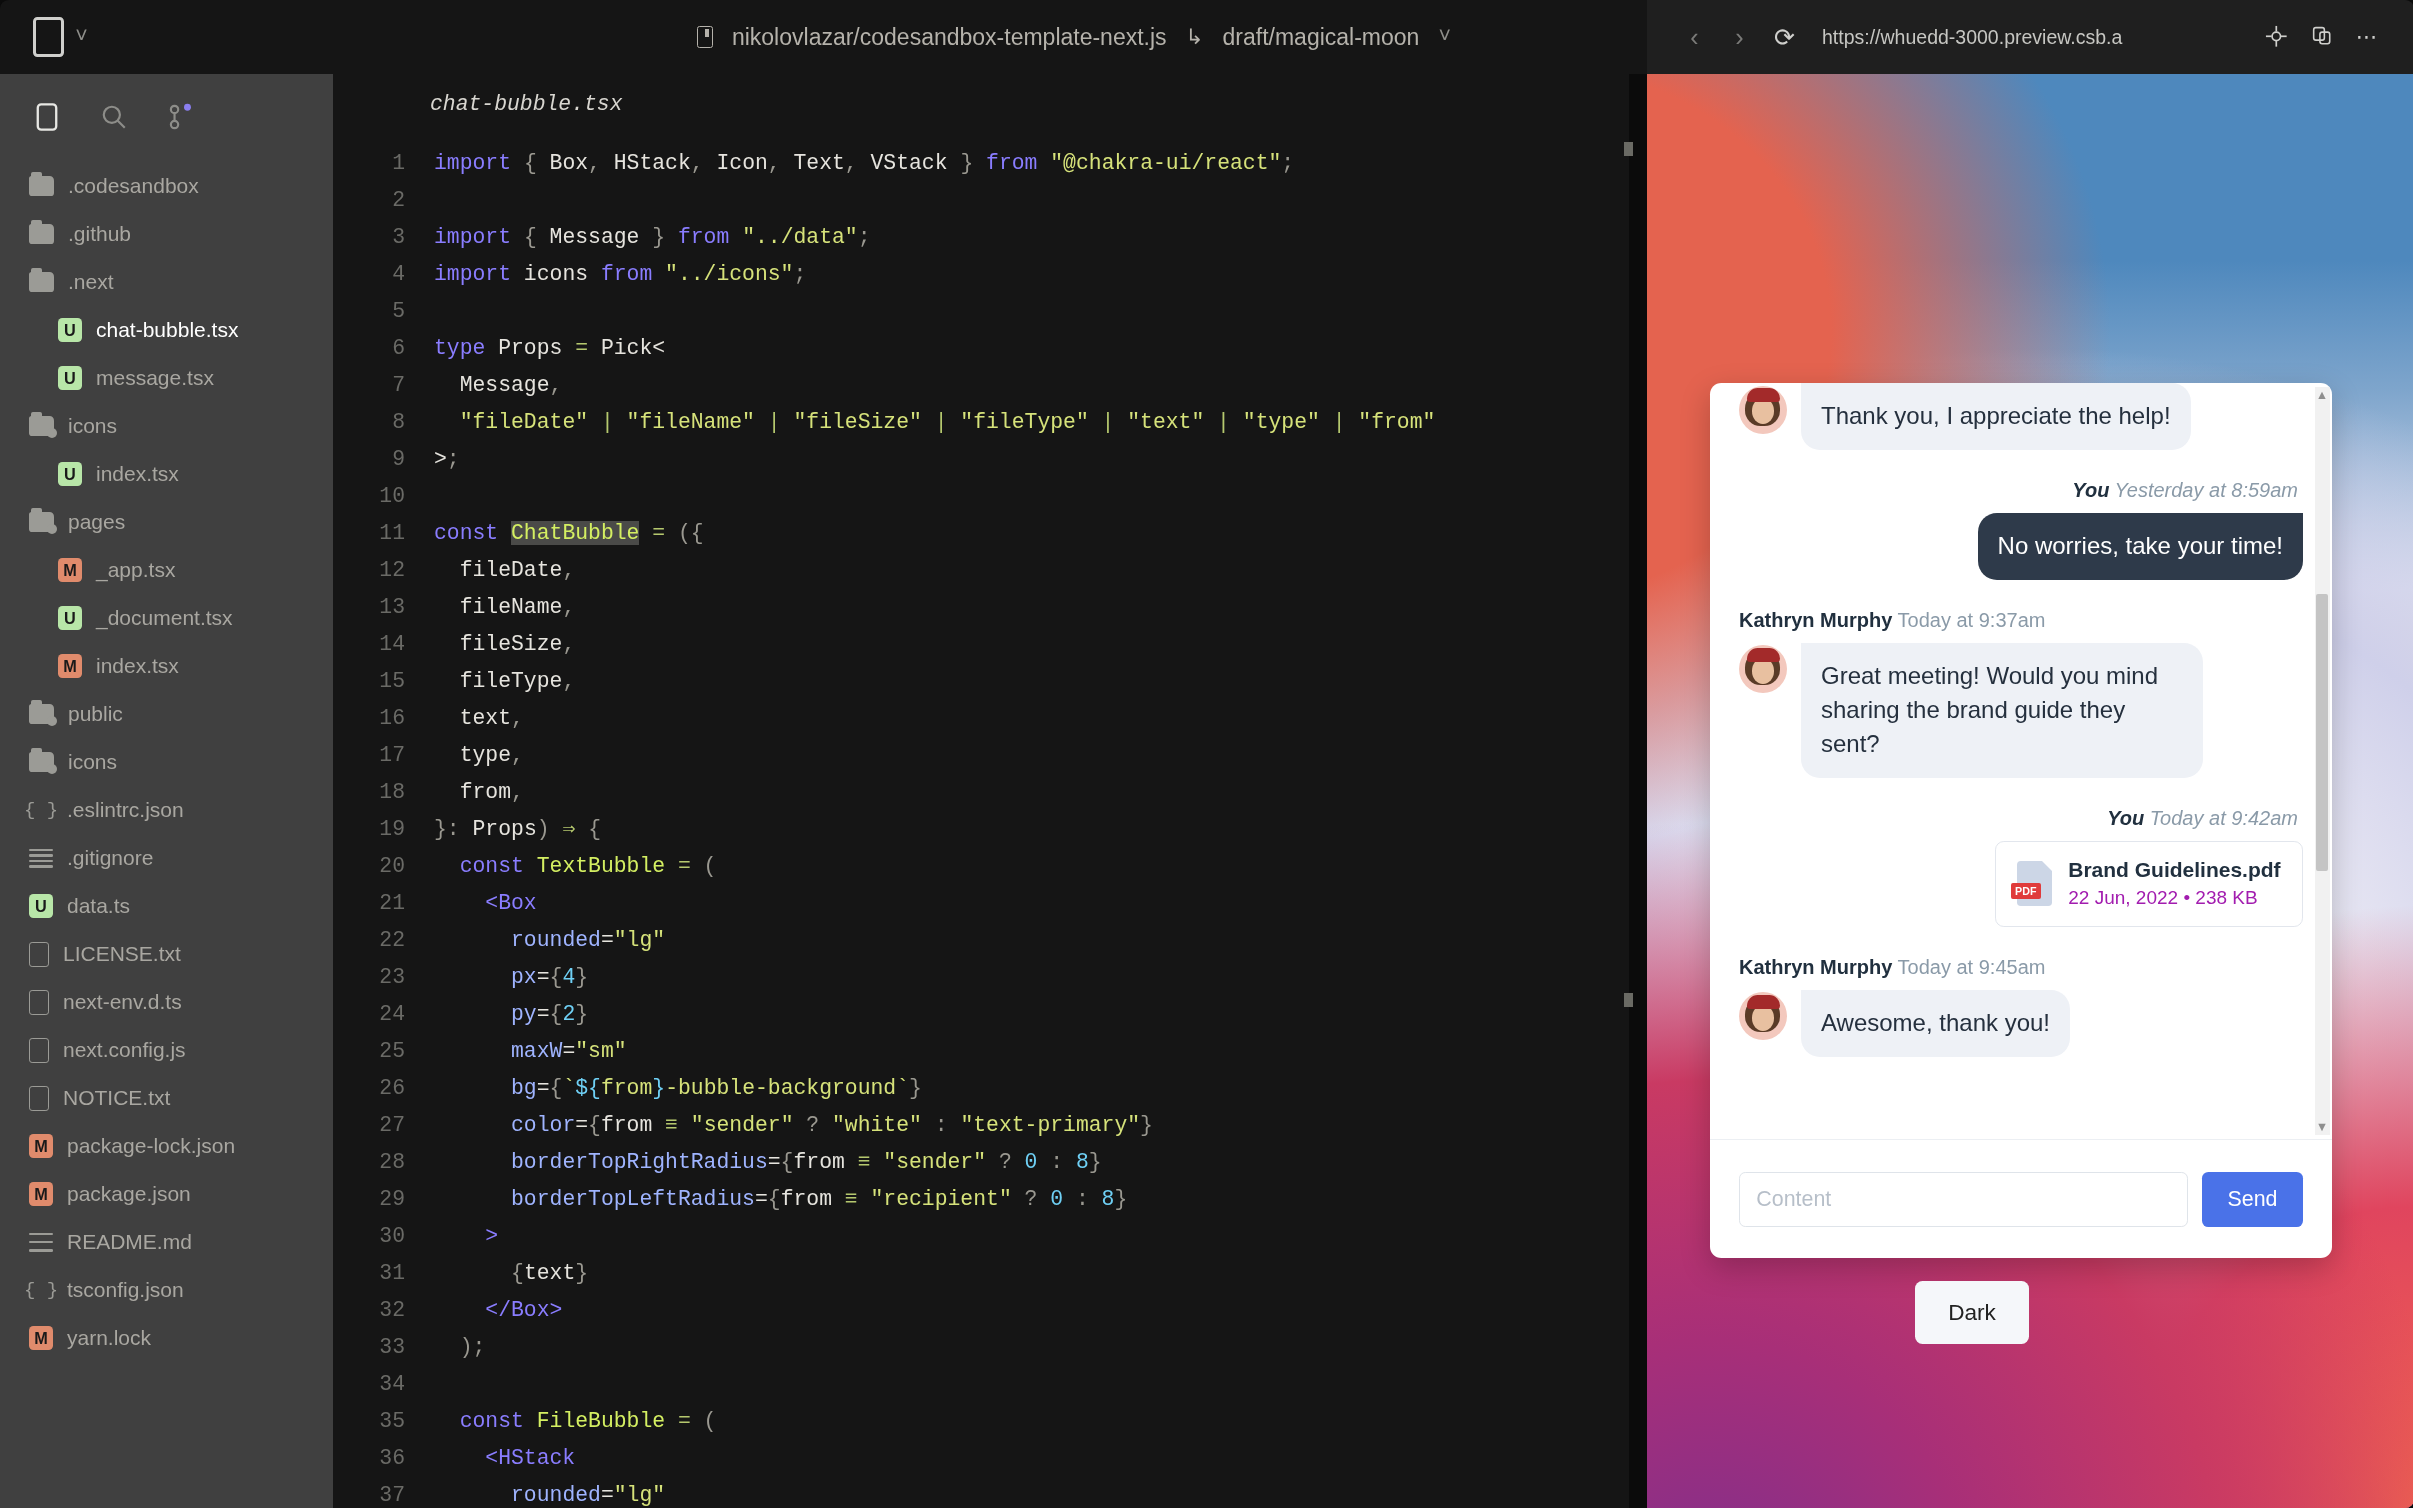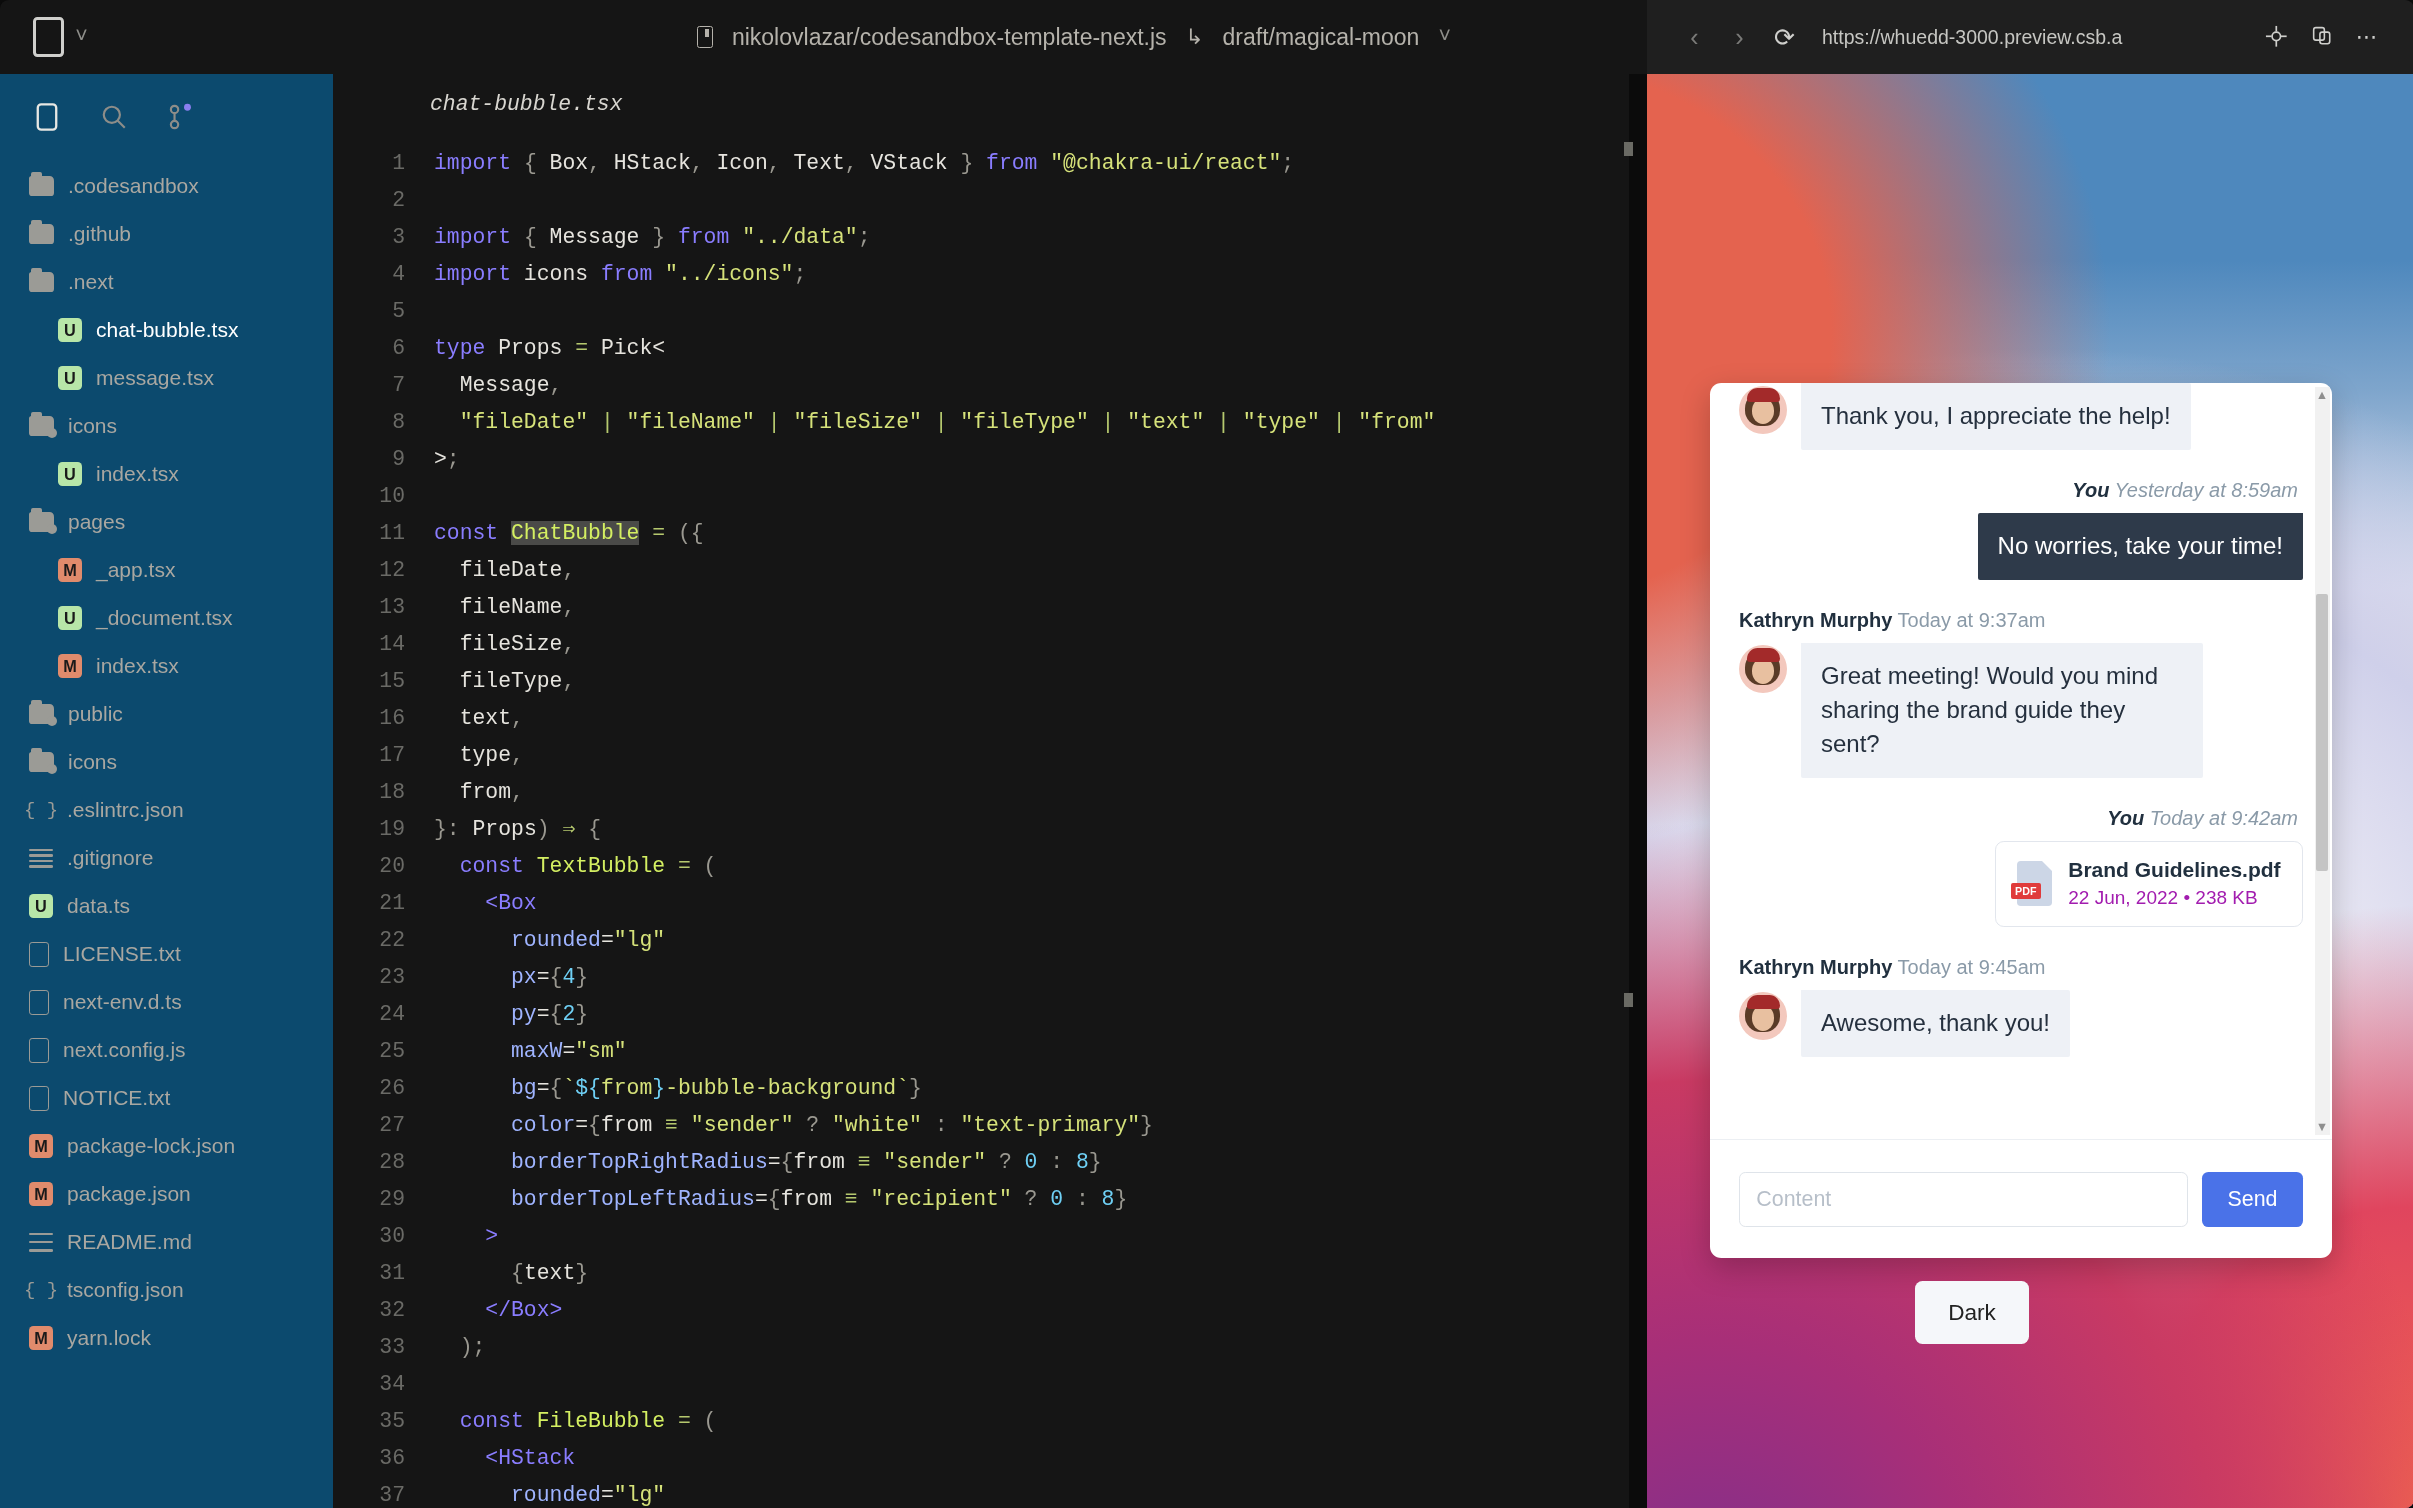--- a/index.html
+++ b/index.html
@@ -34,21 +34,21 @@
             background:radial-gradient(circle at 50% 38%, #e8c49c 0 26%, #5b4231 27% 40%, #3a2a20 41% 52%, #d9d4cc 53% 100%);
             margin-right:40px; position:relative; overflow:hidden; }
   .avatar:before{content:'';position:absolute;left:8.8px;top:19px;width:26.4px;height:7.5px;
                  border-top:3.1px solid #1a1a1a;border-radius:1.3px;}
   .vsc { display:flex; align-items:center; gap:11.3px; color:#6c6c68; font-size:22px; margin-right:38px; }
   .vsc-ic { width:20px; height:24px; }
   .share { color:#cdcdc8; font-size:22px; margin-right:38px; }
   .branch-btn { color:#cdcdc8; font-size:22px; display:flex; align-items:center; gap:10px; }
 
   
-  .sidebar { position:absolute; left:0; top:74px; width:333px; height:1434px; background:#0c4a6e; }
+  .sidebar { position:absolute; left:0; top:74px; width:333px; height:1434px; background:#404040; }
   .side-icons { display:flex; gap:39px; padding:28px 0 0 33px; align-items:center; }
   .si { width:28px; height:30px; }
   .ftree { padding-top:30px; }
   .frow { display:flex; align-items:center; gap:14px; height:48px; padding-left:29px; color:#a9a7a1;
           font-size:21px; white-space:nowrap; }
   .frow.ind { padding-left:58px; }
   .frow.active { color:#ffffff; }
   .folder { width:25px; height:19.5px; background:#9b9b96; border-radius:2.5px 4.4px 3.1px 3.1px; position:relative; flex:0 0 auto;}
   .folder:before{content:'';position:absolute;left:1.9px;top:-3.8px;width:10.7px;height:5px;background:#9b9b96;border-radius:1.9px 1.9px 0 0;}
   .folder.open:after{content:'';position:absolute;right:-2.5px;bottom:-2.5px;width:10px;height:10px;
@@ -112,21 +112,21 @@
   .meta { font-size:20px; color:#8a9aa8; margin:29px 0 11.3px 0; }
   .meta b { color:#21303f; font-size:20px; }
   .meta.right { text-align:right; padding-right:5px;font-style:italic; }
   .row { display:flex; align-items:flex-start; gap:14px; }
   .row.right { justify-content:flex-end; }
   .ava { width:48px; height:48px; border-radius:50%; flex:0 0 auto; margin-top:2.5px; overflow:hidden;
          background:#f3c8bd; position:relative; }
   .ava .hair{position:absolute;left:6.3px;top:5px;width:35px;height:35px;border-radius:50% 50% 44% 44%;background:#5a3b27;}
   .ava .face{position:absolute;left:12.6px;top:12.6px;width:22.6px;height:26.4px;border-radius:48%;background:#e8c0a0;}
   .ava .hat{position:absolute;left:7.5px;top:2.5px;width:33px;height:14px;border-radius:16.3px 16.3px 5px 5px;background:#a32a2a;}
-  .bub { max-width:402px; padding:16.3px 20px; border-radius:2px; font-size:24px; line-height:1.42; }
+  .bub { max-width:402px; padding:16.3px 20px; border-radius:19px; font-size:24px; line-height:1.42; }
   .bub.in  { background:#eef1f6; color:#25303e; border-top-left-radius:0; }
   .bub.out { background:#2e3a4a; color:#ffffff; border-top-right-radius:0; }
   .filebub { display:flex; align-items:center; gap:16.3px; border:1.3px solid #e2e6ed; border-radius:8.8px;
              padding:16.3px 21.4px; background:#fff; }
   .pdf { width:35px; height:45px; background:#ccd6e6; border-radius:3.8px; position:relative; flex:0 0 auto; }
   .pdf:before{content:'';position:absolute;right:0;top:0;border-width:0 10px 10px 0;border-style:solid;
               border-color:transparent #ffffff transparent transparent;}
   .pdf .tag{position:absolute;left:-6.3px;bottom:7.5px;background:#e03b3b;color:#fff;font-size:10.7px;
             font-weight:bold;padding:1.9px 4.4px;border-radius:1.9px;}
   .fname { font-size:21px; font-weight:bold; color:#21303f; }

